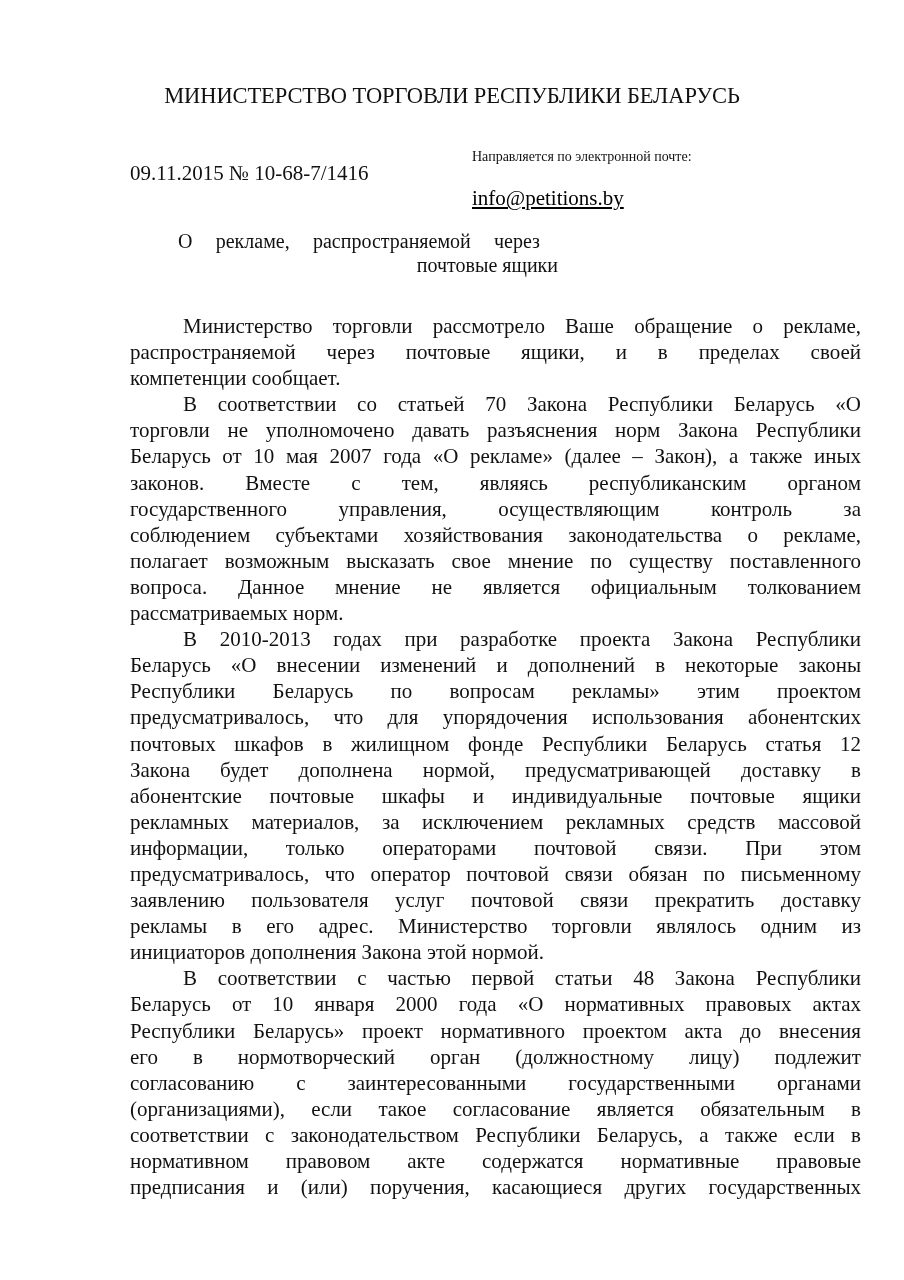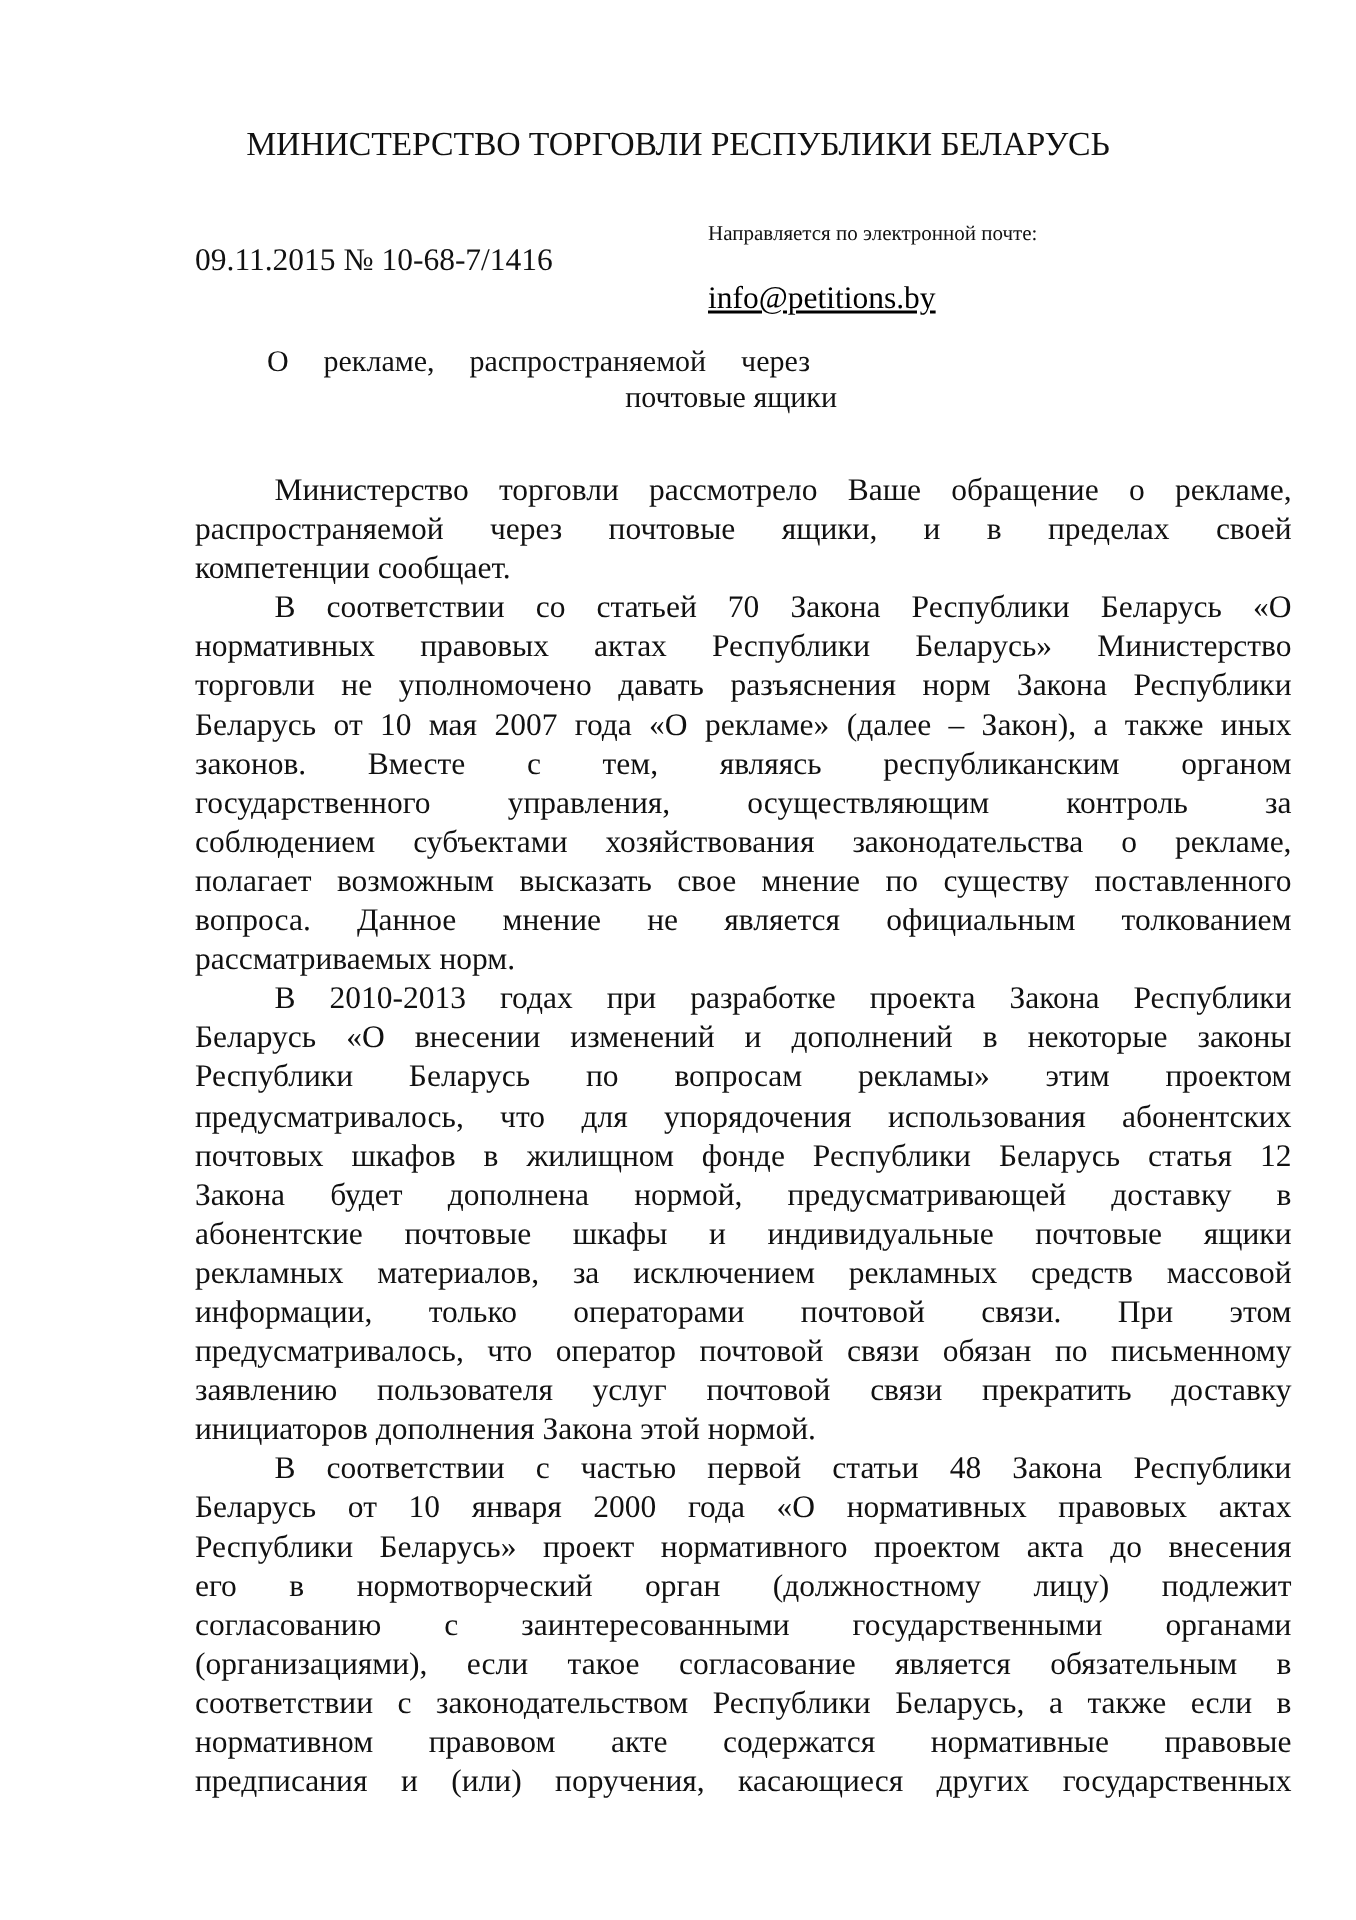--- a/index.html
+++ b/index.html
@@ -47,21 +47,20 @@
   <div class="body">
 
     <div>
       <span class="line j ind">Министерство торговли рассмотрело Ваше обращение о рекламе,</span>
       <span class="line j">распространяемой через почтовые ящики, и в пределах своей</span>
       <span class="line">компетенции сообщает.</span>
     </div>
 
     <div>
       <span class="line j ind">В соответствии со статьей 70 Закона Республики Беларусь «О</span>
-      <span class="line j">нормативных правовых актах Республики Беларусь» Министерство</span>
       <span class="line j">торговли не уполномочено давать разъяснения норм Закона Республики</span>
       <span class="line j">Беларусь от 10 мая 2007 года «О рекламе» (далее – Закон), а также иных</span>
       <span class="line j">законов. Вместе с тем, являясь республиканским органом</span>
       <span class="line j">государственного управления, осуществляющим контроль за</span>
       <span class="line j">соблюдением субъектами хозяйствования законодательства о рекламе,</span>
       <span class="line j">полагает возможным высказать свое мнение по существу поставленного</span>
       <span class="line j">вопроса. Данное мнение не является официальным толкованием</span>
       <span class="line">рассматриваемых норм.</span>
     </div>
 
@@ -70,20 +69,21 @@
       <span class="line j">Беларусь «О внесении изменений и дополнений в некоторые законы</span>
       <span class="line j">Республики Беларусь по вопросам рекламы» этим проектом</span>
       <span class="line j">предусматривалось, что для упорядочения использования абонентских</span>
       <span class="line j">почтовых шкафов в жилищном фонде Республики Беларусь статья 12</span>
       <span class="line j">Закона будет дополнена нормой, предусматривающей доставку в</span>
       <span class="line j">абонентские почтовые шкафы и индивидуальные почтовые ящики</span>
       <span class="line j">рекламных материалов, за исключением рекламных средств массовой</span>
       <span class="line j">информации, только операторами почтовой связи. При этом</span>
       <span class="line j">предусматривалось, что оператор почтовой связи обязан по письменному</span>
       <span class="line j">заявлению пользователя услуг почтовой связи прекратить доставку</span>
+      <span class="line j">рекламы в его адрес. Министерство торговли являлось одним из</span>
       <span class="line">инициаторов дополнения Закона этой нормой.</span>
     </div>
 
     <div>
       <span class="line j ind">В соответствии с частью первой статьи 48 Закона Республики</span>
       <span class="line j">Беларусь от 10 января 2000 года «О нормативных правовых актах</span>
       <span class="line j">Республики Беларусь» проект нормативного проектом акта до внесения</span>
       <span class="line j">его в нормотворческий орган (должностному лицу) подлежит</span>
       <span class="line j">согласованию с заинтересованными государственными органами</span>
       <span class="line j">(организациями), если такое согласование является обязательным в</span>

